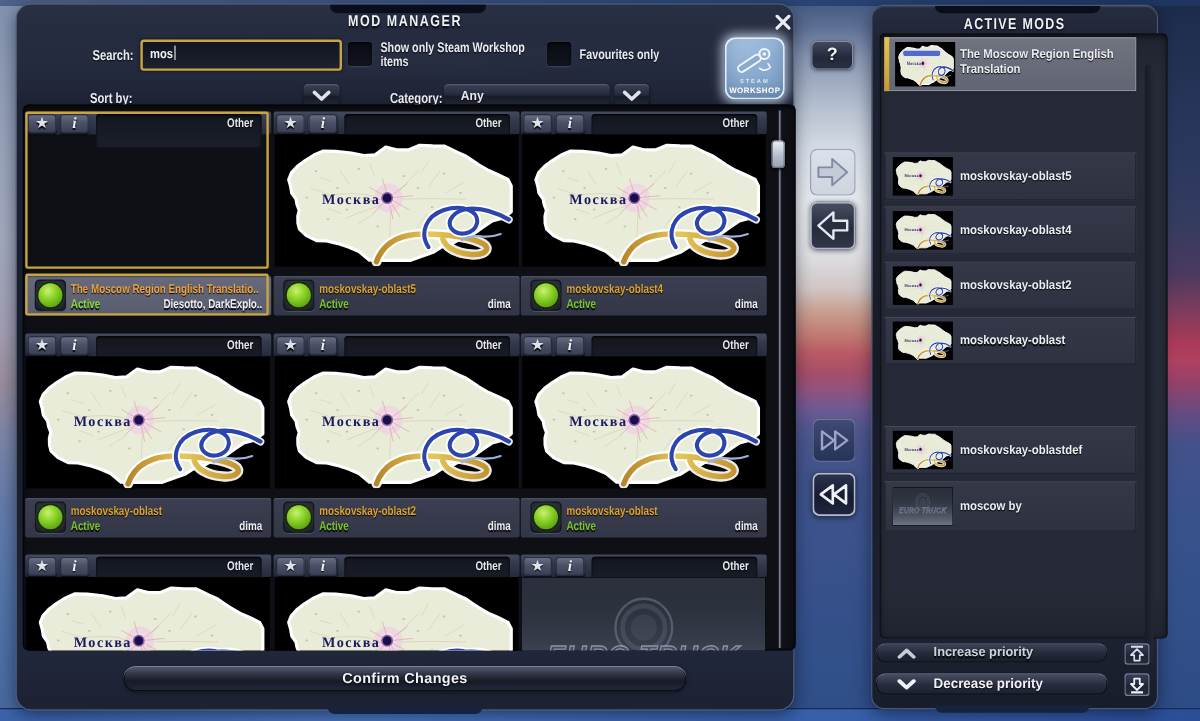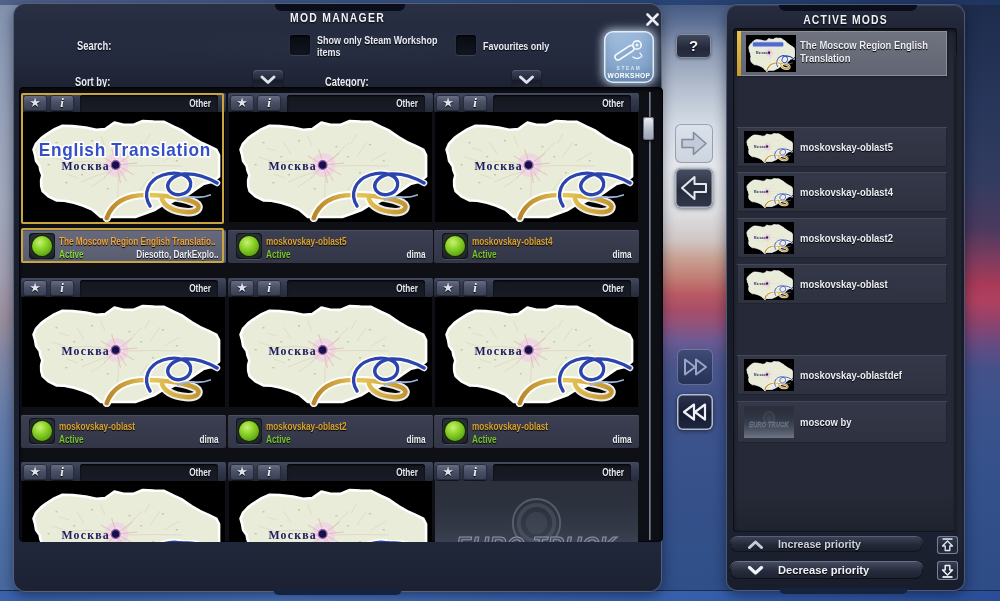--- a/index.html
+++ b/index.html
@@ -94,21 +94,21 @@
 #arrL{left:675px;top:168px;width:38px;height:40px;background:linear-gradient(180deg,#4a5164,#272c3d 55%,#323849);box-shadow:inset 0 0 0 1.5px #aeb6c6, 0 1px 4px rgba(0,0,0,.5);}
 #ffBtn{left:677px;top:349px;width:36px;height:36px;background:linear-gradient(180deg,rgba(55,70,110,.75),rgba(25,35,65,.7));box-shadow:inset 0 0 0 1px rgba(150,160,185,.55);}
 #rwBtn{left:677px;top:394px;width:36px;height:36px;background:linear-gradient(180deg,#2c3450,#151b30 55%,#1f2740);box-shadow:inset 0 0 0 1.5px #b4bccd, 0 1px 4px rgba(0,0,0,.5);}
 
 #rp{left:727px;top:5px;width:237px;height:585px;border-radius:10px;
 background:linear-gradient(180deg,#272d40 0%,#1e2333 6%,#171b28 50%,#1d2232 90%,#181d2b 100%);
 box-shadow:0 0 0 1px #4e5872, 0 4px 14px rgba(0,10,30,.55), inset 0 1px 0 #39425a;}
 #rpNotch{left:52px;top:0;width:138px;height:6px;background:#0a0e1a;border-radius:0 0 6px 6px;}
 #rpTitle{left:0;top:7px;width:237px;text-align:center;color:#edf0f5;font-weight:bold;font-size:13px;letter-spacing:1.4px;text-shadow:0 1px 2px #000;transform:scaleX(.8);}
 #rpList{left:6px;top:23px;width:224px;height:504px;background:linear-gradient(180deg,#20242f,#262a38 8%,#262a38 92%,#1f232e);border-radius:4px;
-box-shadow:inset 0 2px 5px rgba(0,0,0,.7), inset 0 0 0 1px #14171f;}
+box-shadow:inset 0 2px 5px rgba(0,0,0,.7), inset 0 0 0 1px #14171f;padding-left:16px;}
 #rpScroll{left:221px;top:26px;width:7px;height:498px;background:linear-gradient(90deg,#181b25,#232734);border-radius:3px;}
 .rrow{position:absolute;left:4px;width:210px;height:40px;background:linear-gradient(180deg,#343848,#2d3140);
 box-shadow:inset 0 1px 0 #434857, inset 0 0 0 1px #20242f;}
 .rrow .th{position:absolute;left:7px;top:4px;width:50px;background:#000;overflow:hidden;}
 .rrow .nm{position:absolute;left:63px;top:0;color:#eceef3;font-weight:bold;font-size:10.5px;line-height:13px;text-shadow:0 1px 1px #000;transform:scaleX(.9);transform-origin:0 0;white-space:nowrap;}
 .rrow.sel{background:linear-gradient(180deg,#70747f,#616574);box-shadow:inset 0 0 0 1px #8b8f9a, 0 0 3px rgba(0,0,0,.6);}
 .rbar{position:absolute;left:0px;top:0px;width:4px;height:45px;background:linear-gradient(180deg,#e8c44a,#c89a2e);}
 .prioBtn{height:16px;border-radius:8px;background:linear-gradient(180deg,#3f455a 0%,#242938 55%,#1a1e2b 100%);
 box-shadow:inset 0 1px 0 #5a6176, inset 0 0 0 1px #11141d;color:#cdd2dc;font-weight:bold;font-size:11px;text-shadow:0 1px 1px #000;}
 #incBtn{left:3px;top:531px;width:193px;}
@@ -193,20 +193,21 @@
 </svg>
 
 <div id="mp" class="abs">
  <div id="mpHead" class="abs"></div>
  <div id="mpNotch" class="abs"></div>
  <div id="mpTitle" class="abs">MOD MANAGER</div>
  <div id="mpClose" class="abs"><svg width="13" height="13" viewBox="0 0 13 13">
         <path d="M1.5,1.5 L11.5,11.5 M11.5,1.5 L1.5,11.5" stroke="#e9edf3" stroke-width="2.6" stroke-linecap="round"></path>
       </svg></div>
  <div id="searchLbl" class="abs lbl">Search:</div>
+ <div id="searchBox" class="abs"><span style="display:inline-block;transform:scaleX(.85);transform-origin:0 0;">mos<span class="caret"></span></span></div>
  <div id="cb1" class="abs cb"></div>
  <div id="cb1l" class="abs lbl">Show only Steam Workshop<br>items</div>
  <div id="cb2" class="abs cb"></div>
  <div id="cb2l" class="abs lbl">Favourites only</div>
  <div id="steamBtn" class="abs"><svg width="50" height="52" viewBox="0 0 50 52">
   <g stroke-linecap="round" fill="none">
    <path d="M14,26 L27,17.5" stroke="#f2f7fd" stroke-width="7.5"></path>
    <path d="M14,26 L27,17.5" stroke="#8aabce" stroke-width="4.4"></path>
    <circle cx="33" cy="14" r="4.2" stroke="#f2f7fd" stroke-width="1.7"></circle>
    <circle cx="33" cy="14" r="1.5" fill="#f2f7fd"></circle>
@@ -216,38 +217,37 @@
   <text x="25" y="38.5" text-anchor="middle" font-size="4.8" font-weight="bold" letter-spacing="1.6" fill="#eaf2fb" opacity=".85" font-family="Liberation Sans,sans-serif">STEAM</text>
   <text x="25" y="46.5" text-anchor="middle" font-size="6.6" font-weight="bold" letter-spacing=".4" fill="#ffffff" font-family="Liberation Sans,sans-serif">WORKSHOP</text>
  </svg></div>
  <div id="sortLbl" class="abs lbl">Sort by:</div>
  <div id="chev1" class="abs pill">
       <svg class="chevI" viewBox="0 0 30 19">
         <path d="M9,7 L15,12.5 L21,7" stroke="#dde2ec" stroke-width="3" fill="none" stroke-linecap="round" stroke-linejoin="round"></path>
       </svg>
     </div>
  <div id="catLbl" class="abs lbl">Category:</div>
+ <div id="dd2" class="abs pill">
+      <span class="t" style="left:14px;">Any</span>
+    </div>
  <div id="chev2" class="abs pill">
       <svg class="chevI" viewBox="0 0 29 19">
         <path d="M8.5,7 L14.5,12.5 L20.5,7" stroke="#dde2ec" stroke-width="3" fill="none" stroke-linecap="round" stroke-linejoin="round"></path>
       </svg>
     </div>
  <div id="gv" class="abs">
   <div class="tile sel" style="left:2px;top:6px;">
    <div class="thead">
           <div class="tbtn star">★</div>
           <div class="tbtn info">i</div>
           <div class="twell">
             <span>Other</span>
           </div>
         </div>
-   <div class="timg"><svg width="203" height="110" viewBox="0 0 206 110" preserveAspectRatio="none">
-            <use href="#mapsym"></use>
-            <text x="104" y="44" text-anchor="middle" font-family="Liberation Sans,sans-serif" font-size="17.5" font-weight="bold" fill="#3450c4" stroke="#ffffff" stroke-width="3.2" paint-order="stroke" textLength="174">English Translation</text>
-          </svg></div>
    <div class="tfoot">
           <div class="led">
             <i></i>
           </div>
           <div class="tname">The Moscow Region English Translatio..</div>
           <div class="tactive">Active</div>
           <div class="tauth">Diesotto, DarkExplo..</div>
         </div>
    <div class="selBox"></div>
         <div class="selFoot"></div>
@@ -384,20 +384,21 @@
             <span>Other</span>
           </div>
         </div>
    <div class="timg"><svg width="203" height="110" viewBox="0 0 206 110" preserveAspectRatio="none">
             <use href="#ets2sym"></use>
           </svg></div>
   </div>
  </div>
  <div id="sbTrack" class="abs"></div>
  <div id="sbThumb" class="abs"></div>
+ <div id="confirm" class="abs">Confirm Changes</div>
 </div>
 <div id="mpBNotch" class="abs"></div>
 
 <div id="helpBtn" class="abs">?</div>
 <div id="arrR" class="abs midBtn"><svg width="38" height="39" viewBox="0 0 38 39">
       <path d="M7,15.5 H18.5 V8.5 L31,19.5 L18.5,30.5 V23.5 H7 Z" fill="#c3cbd8" stroke="#828ba0" stroke-width="1.6" stroke-linejoin="round"></path>
     </svg></div>
 <div id="arrL" class="abs midBtn"><svg width="38" height="40" viewBox="0 0 38 40">
       <path d="M31,16 H19.5 V9 L7,20 L19.5,31 V24 H31 Z" fill="#2a2f40" stroke="#e4e9f1" stroke-width="2" stroke-linejoin="round"></path>
     </svg></div>

